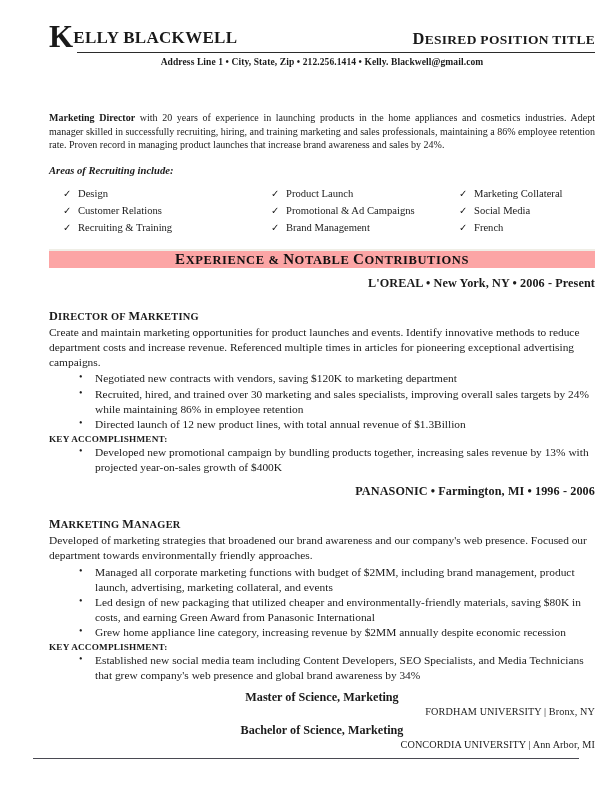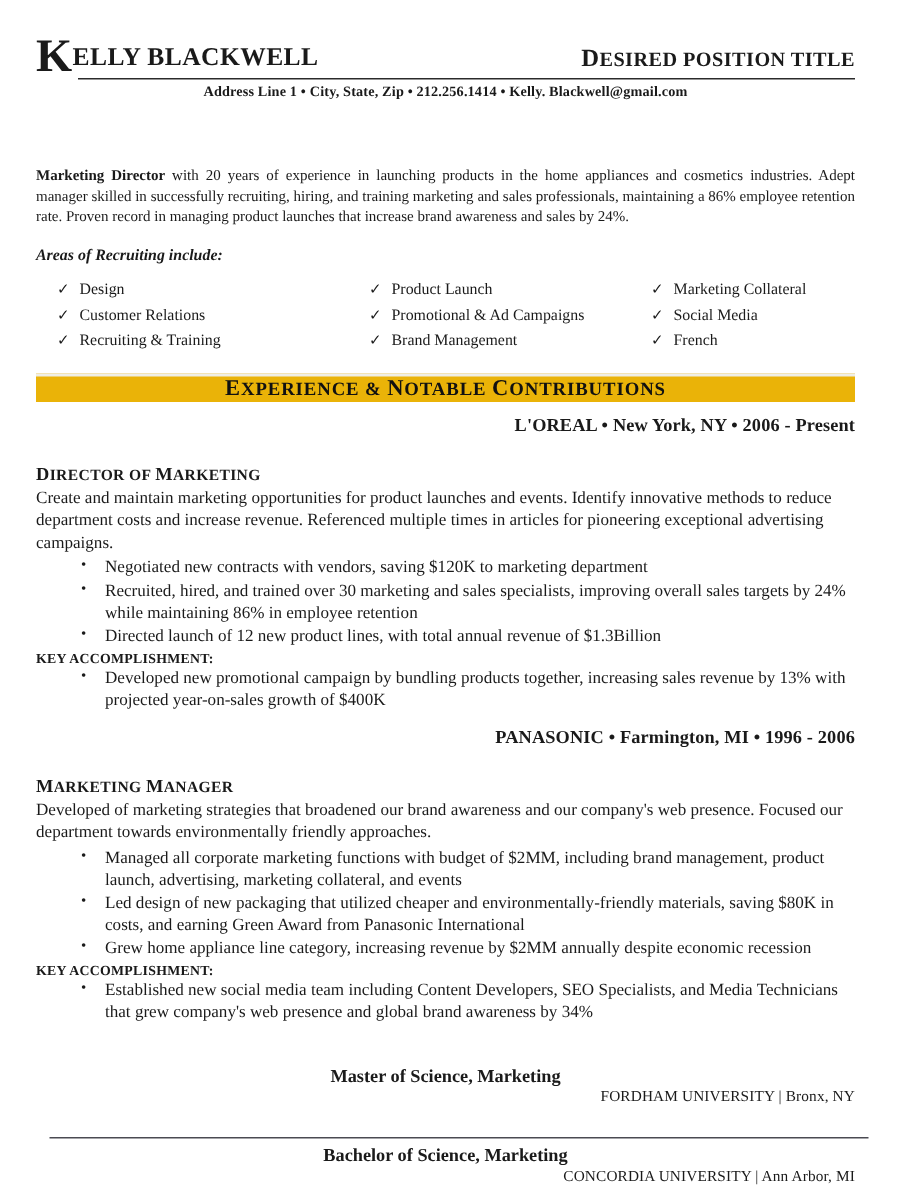--- a/index.html
+++ b/index.html
@@ -19,21 +19,21 @@
   .page {
     position: absolute;
     left: 0; top: 0;
     width: 612px;
     height: 792px;
     box-sizing: border-box;
   }
 
   .content {
     position: absolute;
-    left: 24px;
+    left: 49px;
     top: 22px;
     width: 546px;
   }
 
   
   .hdr {
     position: relative;
     display: flex;
     align-items: flex-end;
     justify-content: space-between;
@@ -114,21 +114,21 @@
   .skill .tick {
     display: inline-block;
     width: 15px;
     font-size: 10px;
     padding-left: 14px;
   }
 
   
   .band {
     margin-top: 14px;
-    background: #eab308;
+    background: #fca5a5;
     border-top: 2px solid #efeee6;
     height: 17px;
     line-height: 16px;
     text-align: center;
     font-size: 12.5px;
     font-weight: bold;
     letter-spacing: 0.6px;
     color: #111;
   }
   .band .smallcap-first { font-size: 1.2em; }
@@ -177,21 +177,21 @@
     font-weight: bold;
     letter-spacing: 0.2px;
     margin-top: 2px;
   }
 
   
   .edu-entry { text-align: center; }
   .edu-deg {
     font-size: 12.2px;
     font-weight: bold;
-    margin-top: 26px;
+    margin-top: 6px;
   }
   .edu-school {
     font-size: 10.2px;
     letter-spacing: 0.1px;
     margin-top: 1px;
     text-align: right;
   }
 
   .foot-rule {
     position: absolute;

